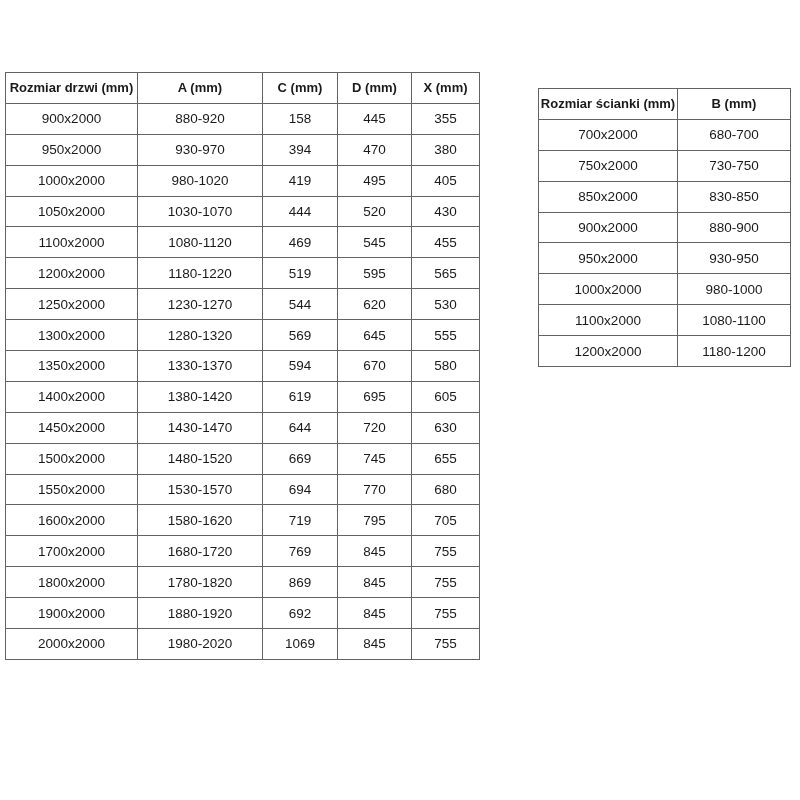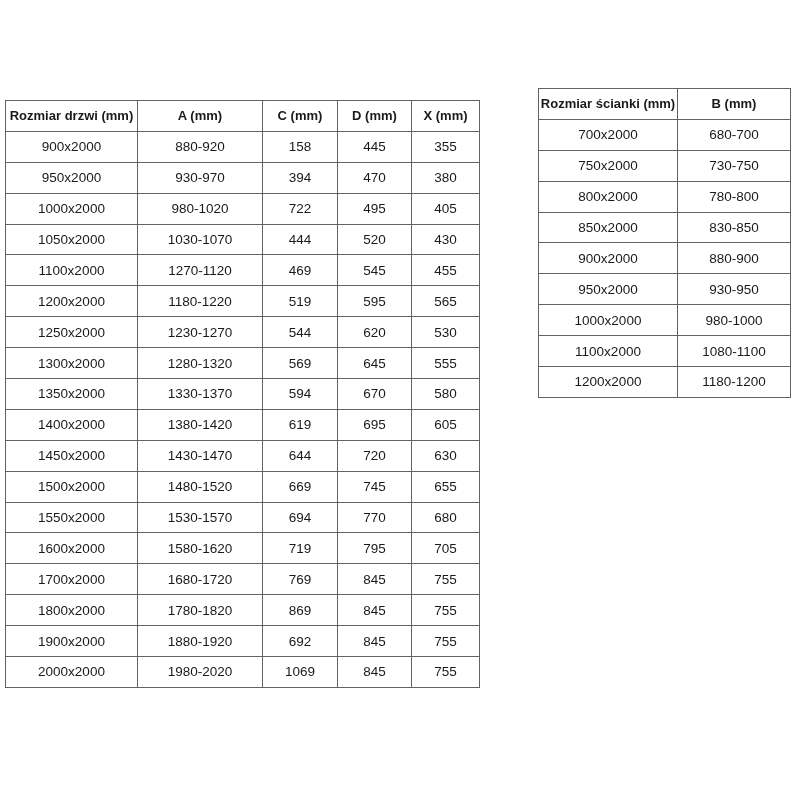--- a/index.html
+++ b/index.html
@@ -33,21 +33,21 @@
     color: #1a1a1a;
     overflow: hidden;
     white-space: nowrap;
   }
   table.spec th {
     font-weight: bold;
     font-size: 13px;
   }
   #door-table {
     left: 5px;
-    top: 100px;
+    top: 72px;
     width: 474px;
   }
   #wall-table {
     left: 538px;
     top: 88px;
     width: 252px;
   }
 </style>
 </head>
 <body>
@@ -82,34 +82,34 @@
         <tr>
           <td>950x2000</td>
           <td>930-970</td>
           <td>394</td>
           <td>470</td>
           <td>380</td>
         </tr>
         <tr>
           <td>1000x2000</td>
           <td>980-1020</td>
-          <td>722</td>
+          <td>419</td>
           <td>495</td>
           <td>405</td>
         </tr>
         <tr>
           <td>1050x2000</td>
           <td>1030-1070</td>
           <td>444</td>
           <td>520</td>
           <td>430</td>
         </tr>
         <tr>
           <td>1100x2000</td>
-          <td>1270-1120</td>
+          <td>1080-1120</td>
           <td>469</td>
           <td>545</td>
           <td>455</td>
         </tr>
         <tr>
           <td>1200x2000</td>
           <td>1180-1220</td>
           <td>519</td>
           <td>595</td>
           <td>565</td>
@@ -215,24 +215,20 @@
     <tbody>
         <tr>
           <td>700x2000</td>
           <td>680-700</td>
         </tr>
         <tr>
           <td>750x2000</td>
           <td>730-750</td>
         </tr>
         <tr>
-          <td>800x2000</td>
-          <td>780-800</td>
-        </tr>
-        <tr>
           <td>850x2000</td>
           <td>830-850</td>
         </tr>
         <tr>
           <td>900x2000</td>
           <td>880-900</td>
         </tr>
         <tr>
           <td>950x2000</td>
           <td>930-950</td>

